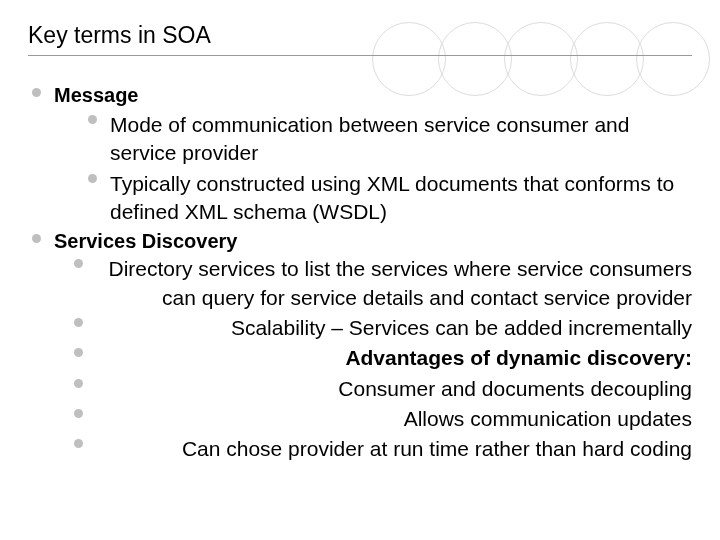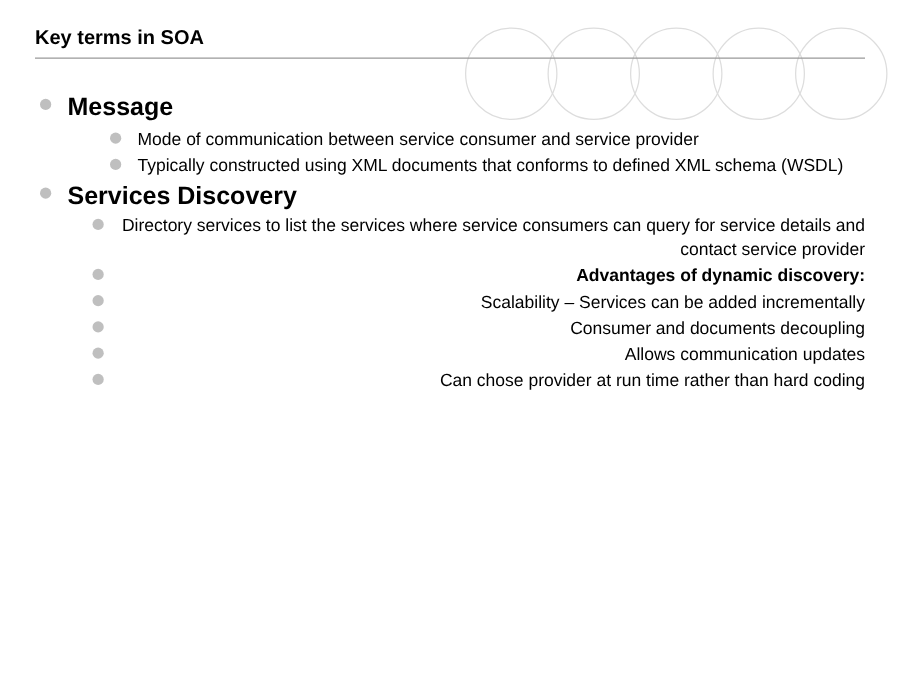--- a/index.html
+++ b/index.html
@@ -24,22 +24,22 @@
     height: 74px;
     border: 1px solid #ddd;
     border-radius: 50%;
     margin-left: -8px;
   }
   .slide {
     position: relative;
     padding: 22px 28px 0 28px;
   }
   .title {
-    font-size: 16px;
-    font-weight: bold;
+    font-size: 23px;
+    font-weight: normal;
     margin-bottom: 6px;
   }
   .rule {
     border: none;
     border-top: 1px solid #999;
     margin-bottom: 28px;
   }
   .list-l1 {
     list-style: none;
     padding-left: 4px;
@@ -77,21 +77,21 @@
     width: 9px;
     height: 9px;
     border-radius: 50%;
     background: #bfbfbf;
   }
   .l1-heading {
     font-weight: bold;
     font-size: 20px;
   }
   .l2-text, .l3-text {
-    font-size: 14px;
+    font-size: 21px;
     line-height: 1.35;
   }
   .bold { font-weight: bold; }
 </style>
 </head>
 <body>
 
 <div class="bg-circles">
   <div class="circle"></div>
   <div class="circle"></div>
@@ -124,25 +124,25 @@
     <li>
       <span class="bullet"></span>
       <span class="l1-heading">Services Discovery</span>
       <ul class="list-l3">
         <li>
           <span class="bullet"></span>
           <span class="l3-text">Directory services to list the services where service consumers can query for service details and contact service provider</span>
         </li>
         <li>
           <span class="bullet"></span>
-          <span class="l3-text bold">Advantages of dynamic discovery:</span>
+          <span class="l3-text">Scalability – Services can be added incrementally</span>
         </li>
         <li>
           <span class="bullet"></span>
-          <span class="l3-text">Scalability – Services can be added incrementally</span>
+          <span class="l3-text bold">Advantages of dynamic discovery:</span>
         </li>
         <li>
           <span class="bullet"></span>
           <span class="l3-text">Consumer and documents decoupling</span>
         </li>
         <li>
           <span class="bullet"></span>
           <span class="l3-text">Allows communication updates</span>
         </li>
         <li>

